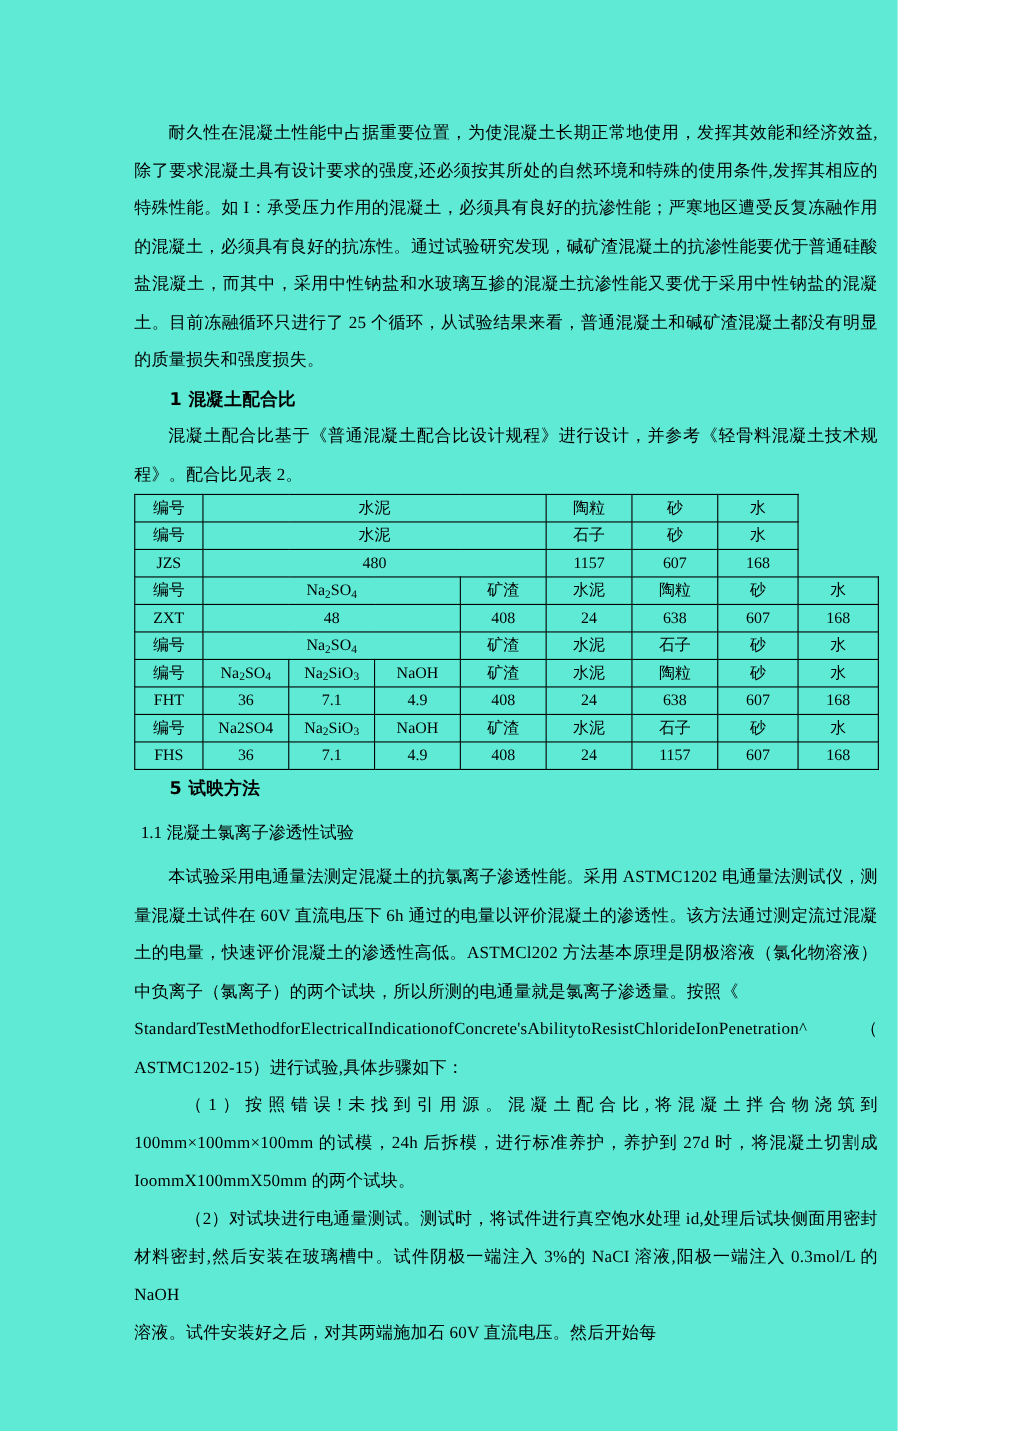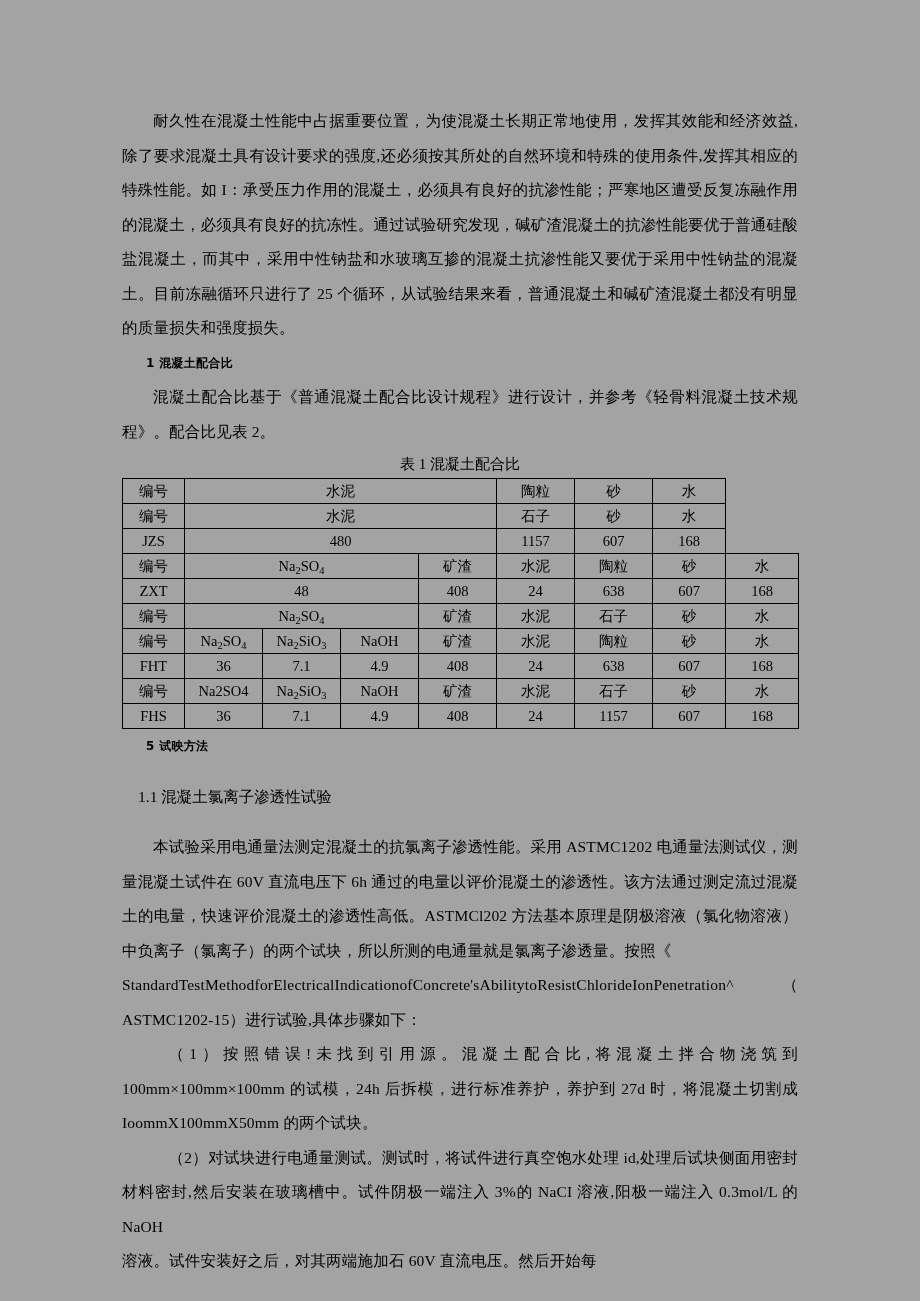--- a/index.html
+++ b/index.html
@@ -7,23 +7,23 @@
     margin: 0;
     padding: 0;
     background: #ffffff;
   }
   body {
     font-family: "Liberation Serif", "DejaVu Serif", serif;
     color: #000000;
   }
   .page {
     position: relative;
-    width: 920px;
+    width: 816px;
     height: 1301px;
-    background: #a3a3a3;
+    background: #5eead4;
     overflow: hidden;
     box-sizing: border-box;
   }
   .content {
     position: absolute;
     left: 122px;
     top: 104px;
     width: 676px;
   }
   p.body-text {
@@ -37,28 +37,28 @@
   }
   p.body-text.noindent {
     text-indent: 0;
   }
   p.body-text.indent3 {
     text-indent: 3em;
   }
   h2.section-heading {
     margin: 0;
     font-family: "DejaVu Sans", "Liberation Sans", sans-serif;
-    font-size: 12px;
+    font-size: 16px;
     font-weight: bold;
     line-height: 34.5px;
     text-indent: 2em;
     letter-spacing: 0.3px;
   }
   h3.sub-heading {
-    margin: 16px;
+    margin: 6px;
     font-size: 15.5px;
     font-weight: normal;
     line-height: 34.5px;
     text-indent: 0;
   }
   .table-caption {
     font-size: 15px;
     line-height: 24px;
     text-align: center;
     margin: 3px 0 2px 0;
@@ -96,21 +96,20 @@
 
 <div class="page">
   <div class="content">
 
     <p class="body-text">耐久性在混凝土性能中占据重要位置，为使混凝土长期正常地使用，发挥其效能和经济效益,除了要求混凝土具有设计要求的强度,还必须按其所处的自然环境和特殊的使用条件,发挥其相应的特殊性能。如 I：承受压力作用的混凝土，必须具有良好的抗渗性能；严寒地区遭受反复冻融作用的混凝土，必须具有良好的抗冻性。通过试验研究发现，碱矿渣混凝土的抗渗性能要优于普通硅酸盐混凝土，而其中，采用中性钠盐和水玻璃互掺的混凝土抗渗性能又要优于采用中性钠盐的混凝土。目前冻融循环只进行了 25 个循环，从试验结果来看，普通混凝土和碱矿渣混凝土都没有明显的质量损失和强度损失。</p>
 
     <h2 class="section-heading">1 混凝土配合比</h2>
 
     <p class="body-text">混凝土配合比基于《普通混凝土配合比设计规程》进行设计，并参考《轻骨料混凝土技术规程》。配合比见表 2。</p>
 
-    <div class="table-caption">表 1 混凝土配合比</div>
 
     <table class="mix-table">
       <colgroup>
         <col style="width:62px">
         <col style="width:78px">
         <col style="width:78px">
         <col style="width:78px">
         <col style="width:78px">
         <col style="width:78px">
         <col style="width:78px">

